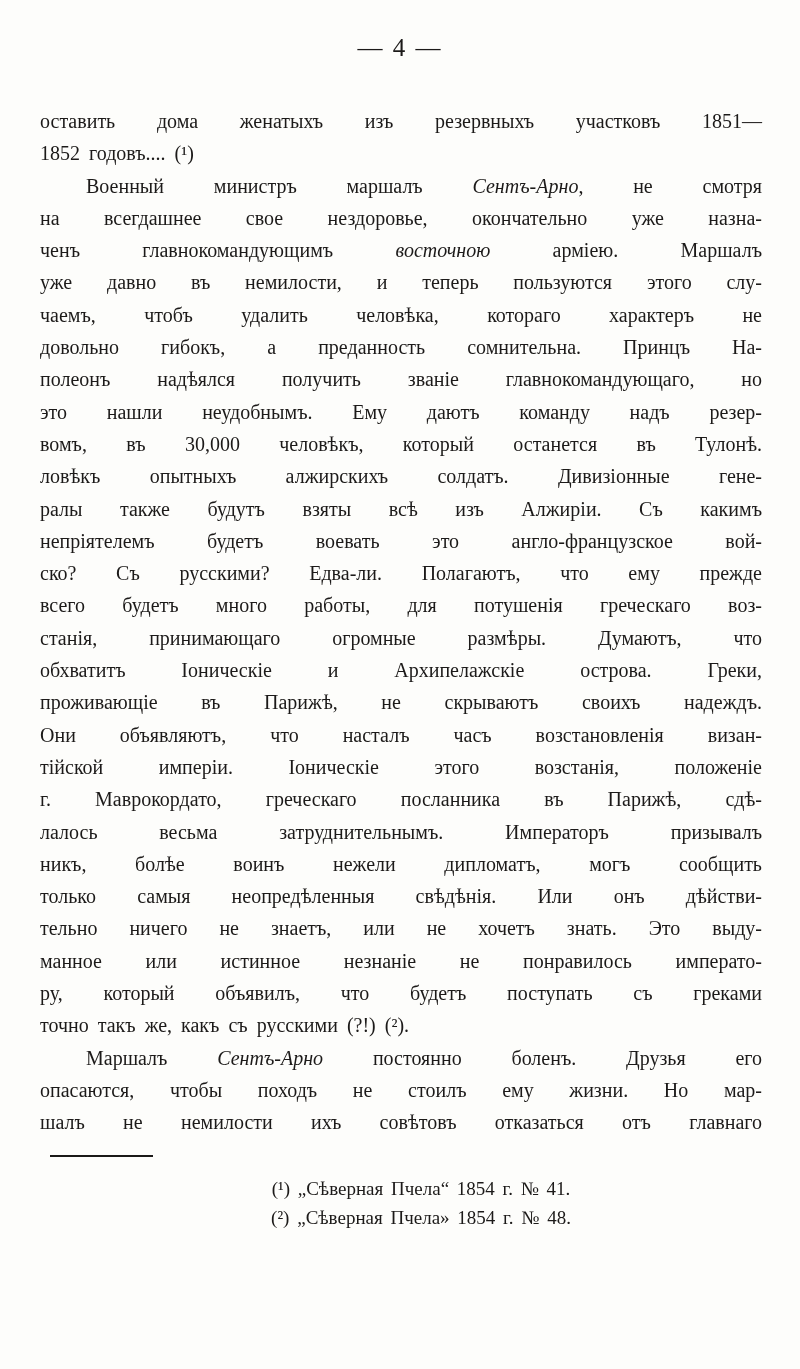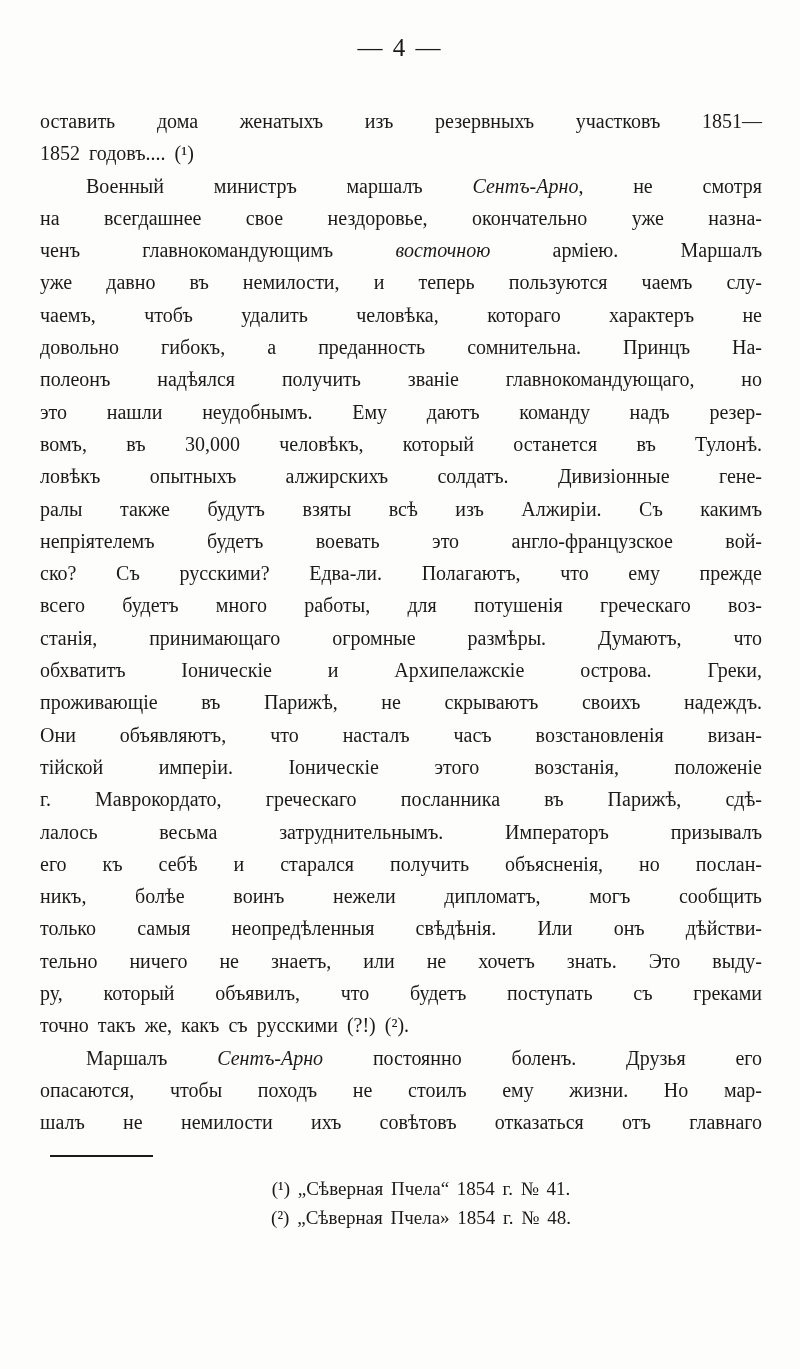--- a/index.html
+++ b/index.html
@@ -62,42 +62,42 @@
 
 <div class="page">
   <div class="page-number">— 4 —</div>
 
   <div class="body-text">
       <div class="line"><span class="seg">оставить дома женатыхъ изъ резервныхъ участковъ 1851—</span></div>
       <div class="line left"><span class="seg">1852 годовъ.... (¹)</span></div>
       <div class="line indent"><span class="seg">Военный министръ маршалъ </span><span class="em">Сентъ-Арно</span><span class="seg">, не смотря</span></div>
       <div class="line"><span class="seg">на всегдашнее свое нездоровье, окончательно уже назна-</span></div>
       <div class="line"><span class="seg">ченъ главнокомандующимъ </span><span class="em">восточною</span><span class="seg"> арміею. Маршалъ</span></div>
-      <div class="line"><span class="seg">уже давно въ немилости, и теперь пользуются чаемъ слу-</span></div>
+      <div class="line"><span class="seg">уже давно въ немилости, и теперь пользуются этого слу-</span></div>
       <div class="line"><span class="seg">чаемъ, чтобъ удалить человѣка, котораго характеръ не</span></div>
       <div class="line"><span class="seg">довольно гибокъ, а преданность сомнительна. Принцъ На-</span></div>
       <div class="line"><span class="seg">полеонъ надѣялся получить званіе главнокомандующаго, но</span></div>
       <div class="line"><span class="seg">это нашли неудобнымъ. Ему даютъ команду надъ резер-</span></div>
       <div class="line"><span class="seg">вомъ, въ 30,000 человѣкъ, который останется въ Тулонѣ.</span></div>
       <div class="line"><span class="seg">ловѣкъ опытныхъ алжирскихъ солдатъ. Дивизіонные гене-</span></div>
       <div class="line"><span class="seg">ралы также будутъ взяты всѣ изъ Алжиріи. Съ какимъ</span></div>
       <div class="line"><span class="seg">непріятелемъ будетъ воевать это англо-французское вой-</span></div>
       <div class="line"><span class="seg">ско? Съ русскими? Едва-ли. Полагаютъ, что ему прежде</span></div>
       <div class="line"><span class="seg">всего будетъ много работы, для потушенія греческаго воз-</span></div>
       <div class="line"><span class="seg">станія, принимающаго огромные размѣры. Думаютъ, что</span></div>
       <div class="line"><span class="seg">обхватитъ Іоническіе и Архипелажскіе острова. Греки,</span></div>
       <div class="line"><span class="seg">проживающіе въ Парижѣ, не скрываютъ своихъ надеждъ.</span></div>
       <div class="line"><span class="seg">Они объявляютъ, что насталъ часъ возстановленія визан-</span></div>
       <div class="line"><span class="seg">тійской имперіи. Іоническіе этого возстанія, положеніе</span></div>
       <div class="line"><span class="seg">г. Маврокордато, греческаго посланника въ Парижѣ, сдѣ-</span></div>
       <div class="line"><span class="seg">лалось весьма затруднительнымъ. Императоръ призывалъ</span></div>
-      <div class="line"><span class="seg">его къ себѣ и старался получить объясненія, но послан-</span></div>
       <div class="line"><span class="seg">никъ, болѣе воинъ нежели дипломатъ, могъ сообщить</span></div>
       <div class="line"><span class="seg">только самыя неопредѣленныя свѣдѣнія. Или онъ дѣйстви-</span></div>
       <div class="line"><span class="seg">тельно ничего не знаетъ, или не хочетъ знать. Это выду-</span></div>
+      <div class="line"><span class="seg">манное или истинное незнаніе не понравилось императо-</span></div>
       <div class="line"><span class="seg">ру, который объявилъ, что будетъ поступать съ греками</span></div>
       <div class="line left"><span class="seg">точно такъ же, какъ съ русскими (?!) (²).</span></div>
       <div class="line indent"><span class="seg">Маршалъ </span><span class="em">Сентъ-Арно</span><span class="seg"> постоянно боленъ. Друзья его</span></div>
       <div class="line"><span class="seg">опасаются, чтобы походъ не стоилъ ему жизни. Но мар-</span></div>
       <div class="line"><span class="seg">шалъ не немилости ихъ совѣтовъ отказаться отъ главнаго</span></div>
     </div>
 
   <div class="footnote-separator"></div>
 
   <div class="footnotes">

